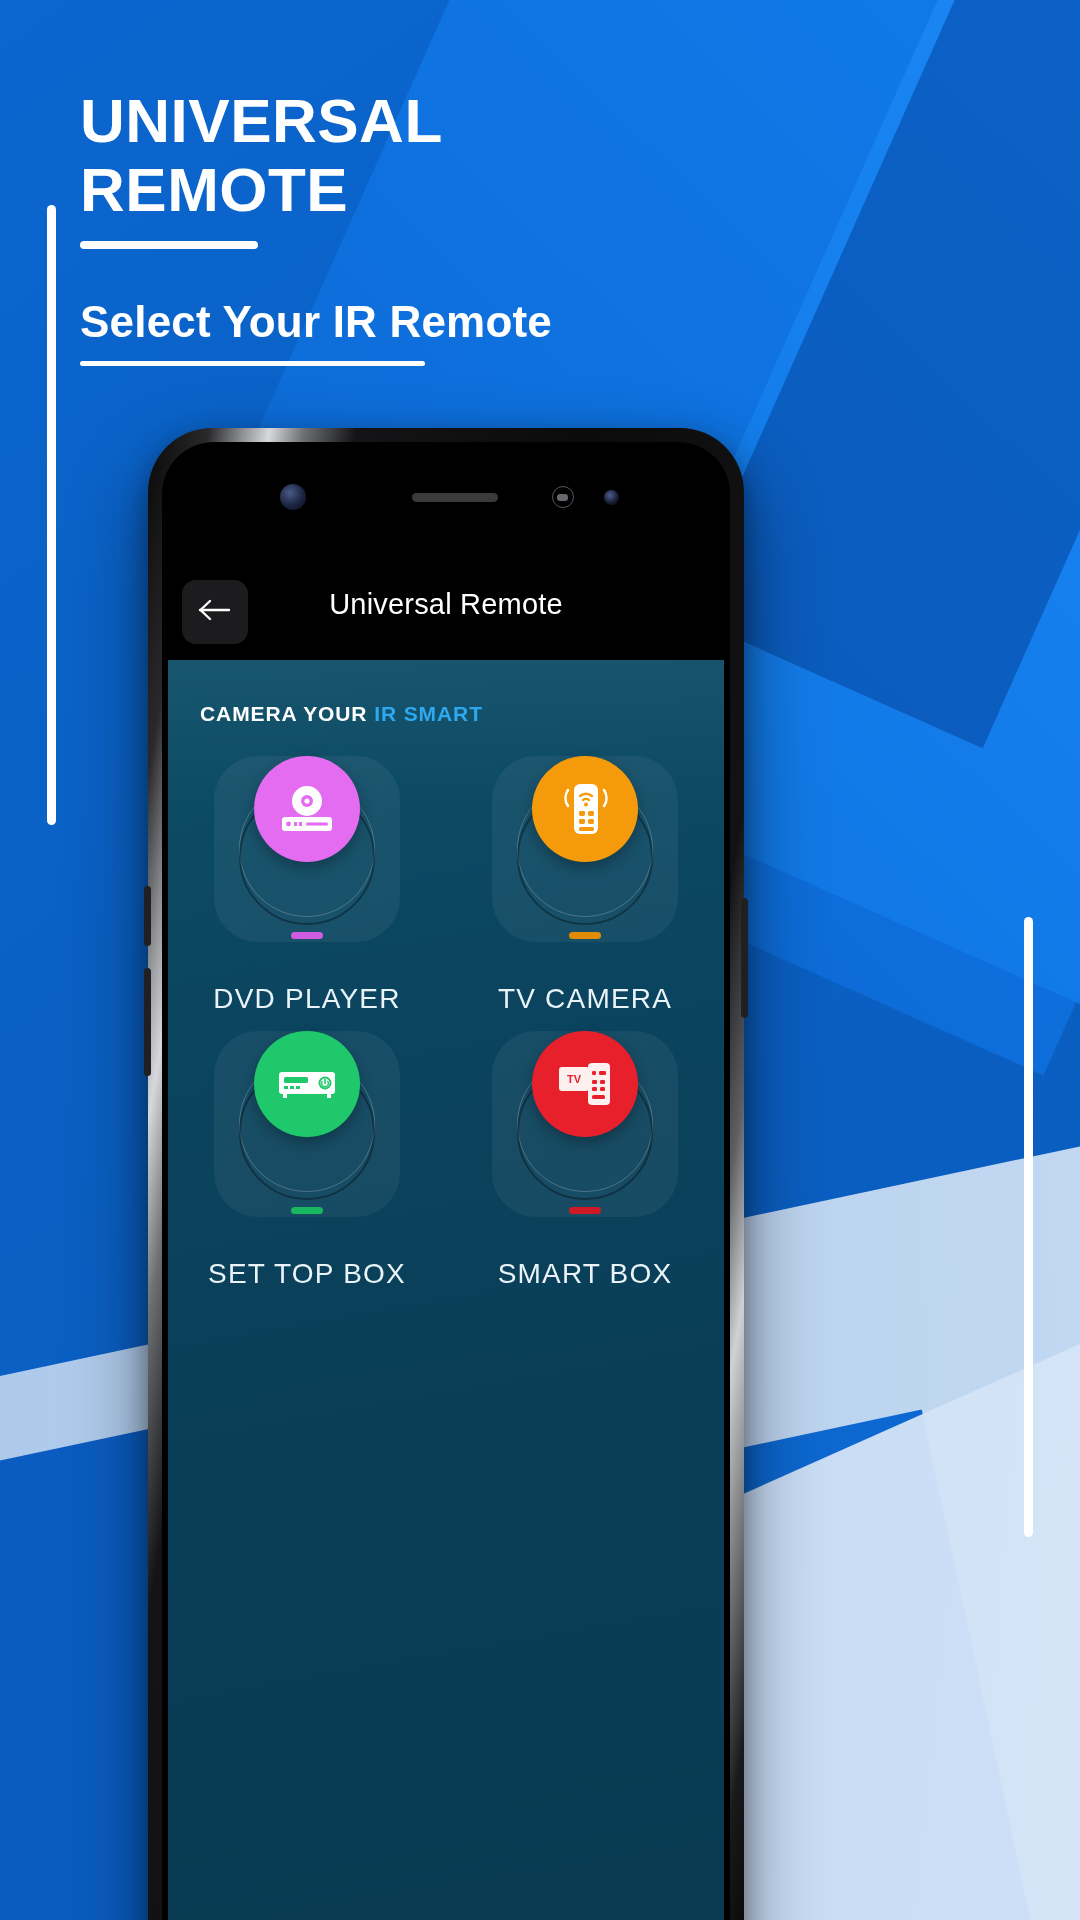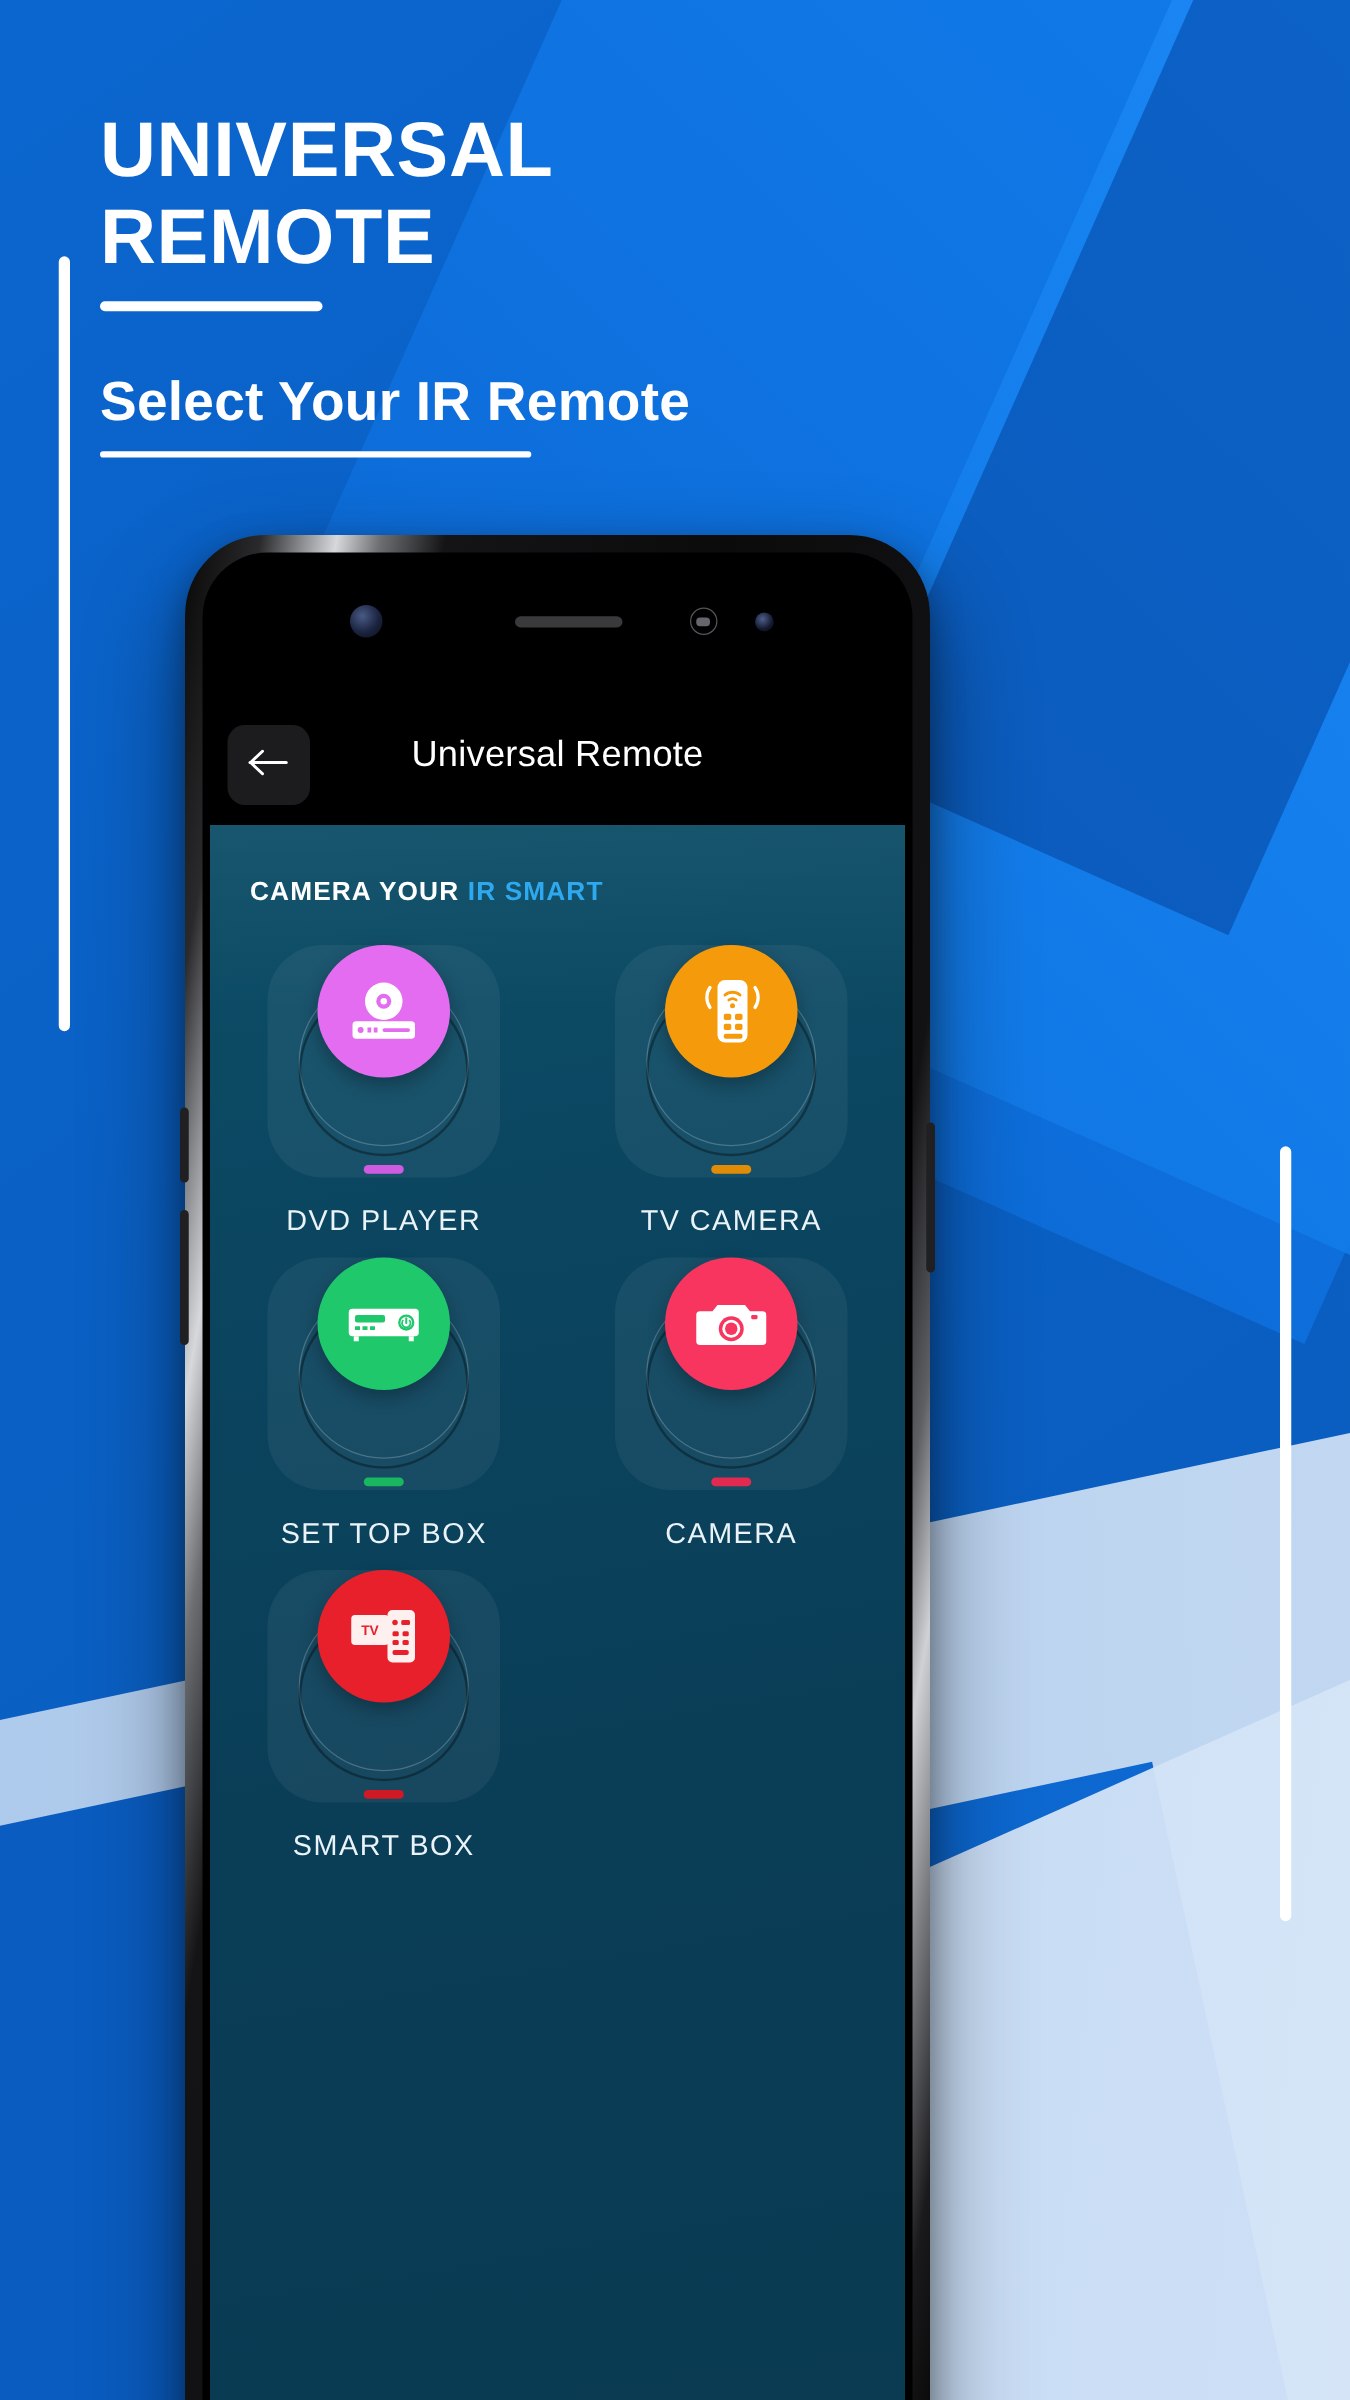--- a/index.html
+++ b/index.html
@@ -140,21 +140,21 @@
     border-radius:50%;border:2px solid rgba(0,0,0,.35);box-sizing:border-box;
   }
   .disc{
     width:106px;height:106px;border-radius:50%;position:relative;z-index:2;
     display:flex;align-items:center;justify-content:center;
     box-shadow:0 6px 14px rgba(0,0,0,.28);
   }
   .disc svg{display:block;}
   .underbar{width:32px;height:7px;border-radius:4px;margin-top:-10px;position:relative;z-index:3;}
   .cell-label{
-    margin-top:24px;color:#eaf3f8;font-size:23px;letter-spacing:1.2px;
+    margin-top:44px;color:#eaf3f8;font-size:28px;letter-spacing:1.2px;
   }
 </style>
 </head>
 <body>
 
 <div id="bg">
   <div class="bg-base"></div>
   <div class="bg-shape band-a"></div>
   <div class="bg-shape band-b"></div>
   <div class="bg-shape band-c"></div>
@@ -274,37 +274,20 @@
                   <rect x="8" y="30" width="4" height="4" fill="#fff"></rect>
                   <rect x="52" y="30" width="4" height="4" fill="#fff"></rect>
                 </svg>
               </div>
             </div>
             <div class="underbar" id="b2" style="background: rgb(25, 183, 95);"></div>
             <div class="cell-label">SET TOP BOX</div>
           </div>
 
 
-          <div class="cell">
-            <div class="tile">
-              <div class="ring-outer"></div>
-              <div class="ring-shadow"></div>
-              <div class="disc" id="d4" style="background: rgb(248, 53, 95);">
-                <svg width="58" height="44" viewBox="0 0 58 44">
-                  <path d="M4 12 h10 l4-5 h22 l4 5 h10 a3 3 0 0 1 3 3 v21 a3 3 0 0 1 -3 3 H4 a3 3 0 0 1 -3 -3 V15 a3 3 0 0 1 3 -3 z" fill="#fff"></path>
-                  <circle cx="29" cy="26" r="10" fill="#f8355f"></circle>
-                  <circle cx="29" cy="26" r="7.2" fill="#fff"></circle>
-                  <circle cx="29" cy="26" r="5" fill="#f8355f"></circle>
-                  <rect x="45" y="15" width="5" height="3.4" rx="1" fill="#f8355f"></rect>
-                </svg>
-              </div>
-            </div>
-            <div class="underbar" id="b4" style="background: rgb(226, 42, 81);"></div>
-            <div class="cell-label">CAMERA</div>
-          </div>
 
           <div class="cell">
             <div class="tile">
               <div class="ring-outer"></div>
               <div class="ring-shadow"></div>
               <div class="disc" id="d5" style="background: rgb(232, 32, 44);">
                 <svg width="60" height="54" viewBox="0 0 60 54">
                   <rect x="4" y="10" width="30" height="24" rx="3" fill="#fdf0ee"></rect>
                   <text x="19" y="26" font-family="Liberation Sans, sans-serif" font-size="11" font-weight="bold" fill="#e8202c" text-anchor="middle">TV</text>
                   <rect x="33" y="6" width="22" height="42" rx="4" fill="#fdf0ee"></rect>

